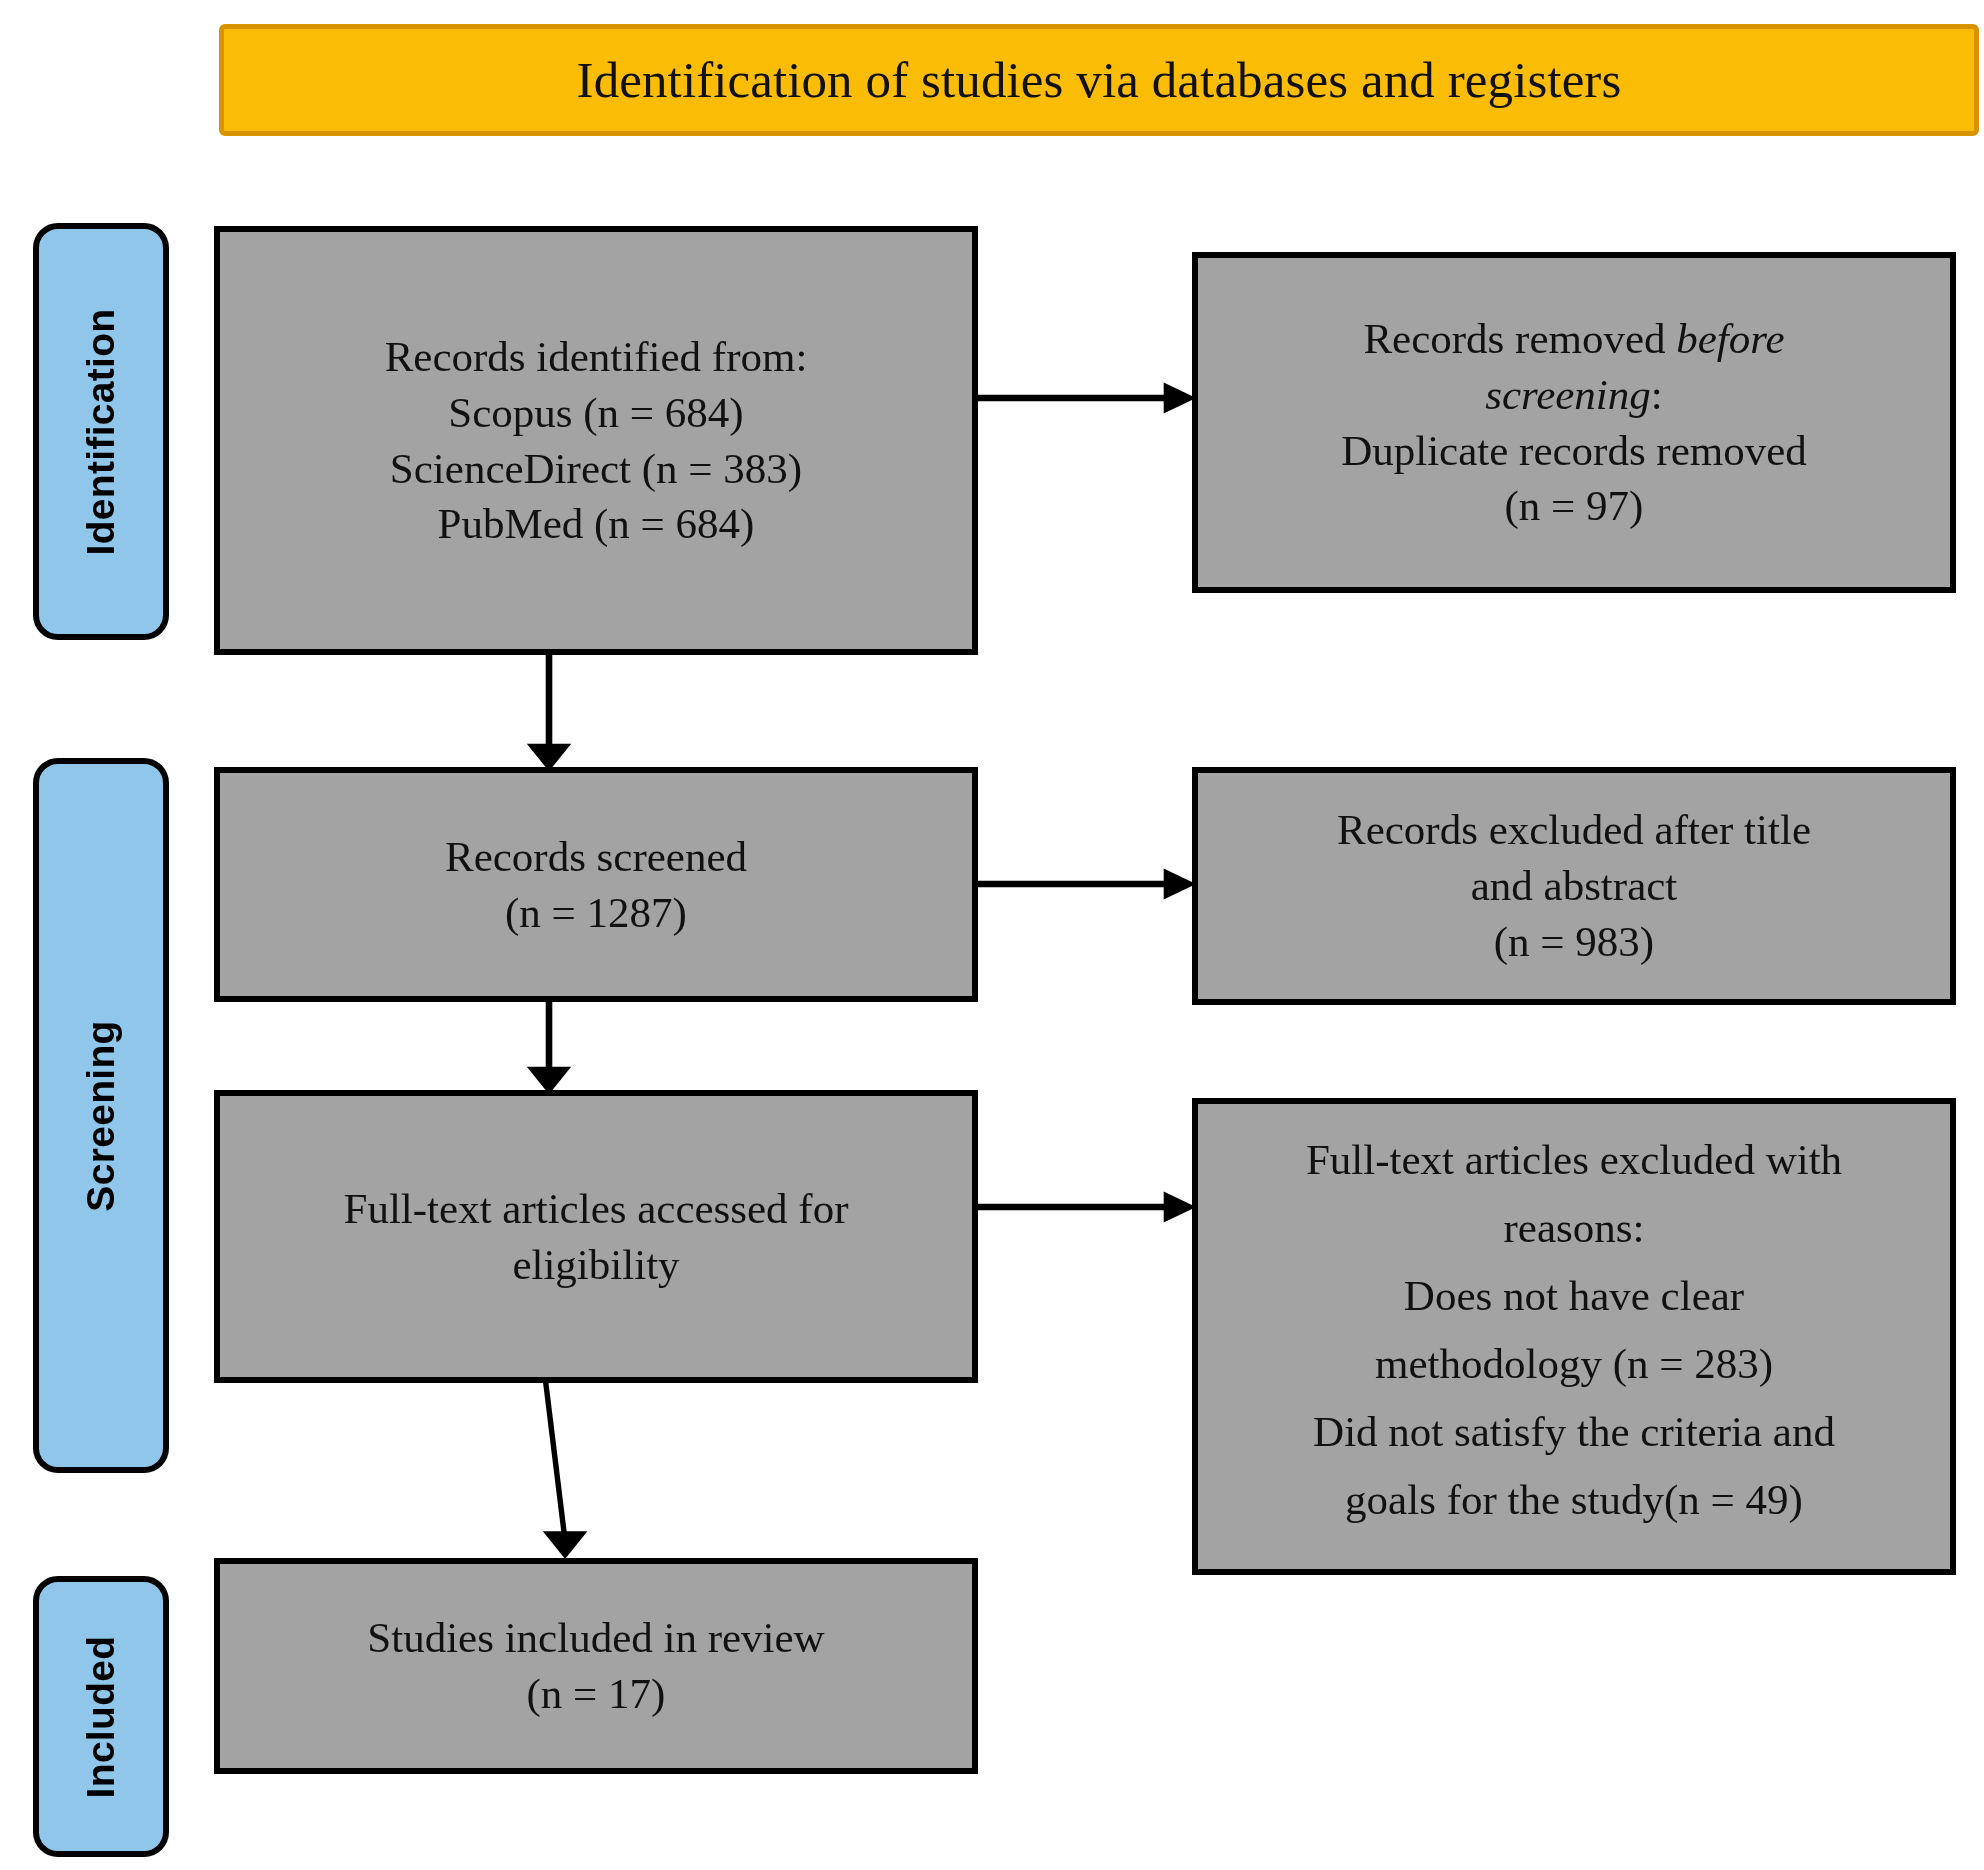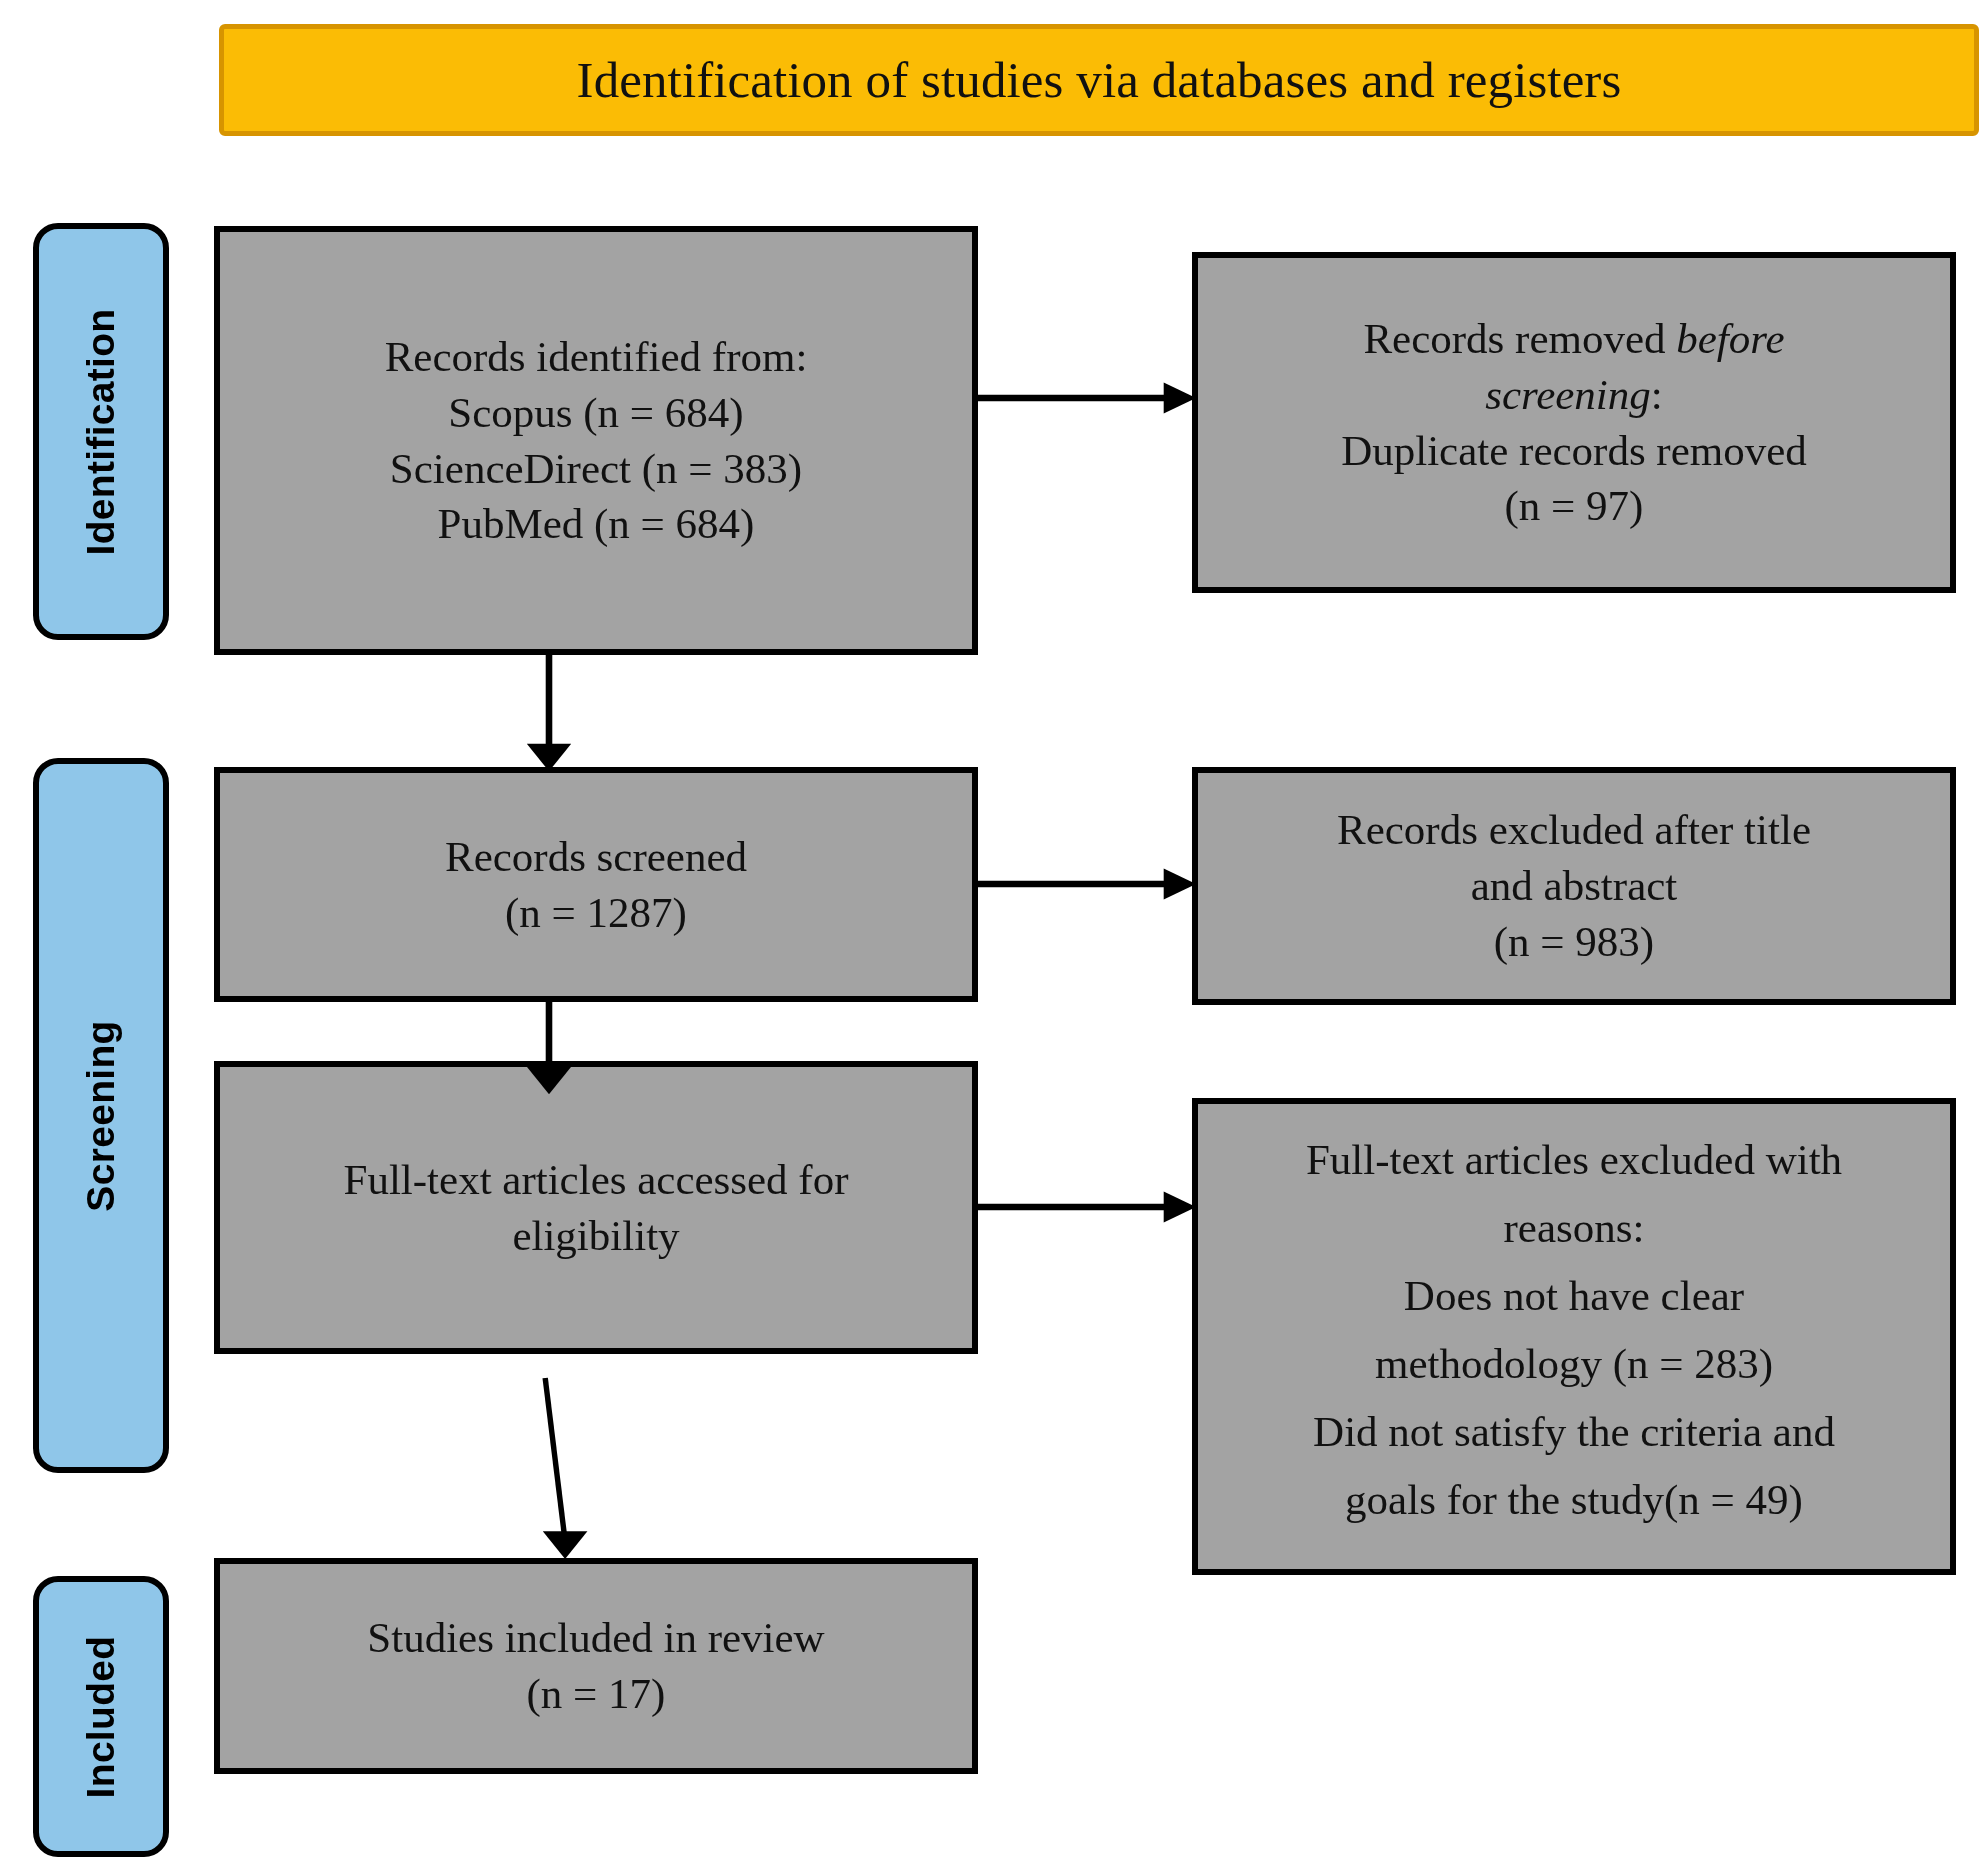--- a/index.html
+++ b/index.html
@@ -51,21 +51,21 @@
   }
   .flow-box.center .line{text-align:center;padding:0 15.7px;}
   .flow-box.leftal{justify-content:flex-start;padding-top:22px;}
   .flow-box.leftal .line{text-align:center;padding:0 24px;line-height:1.58;}
   .flow-box .line em{font-style:italic;}
 
   #box-identified   {left:214px; top:226px;  width:764px;height:429px;}
   #box-removed      {left:1192px;top:252px;  width:764px;height:341px;}
   #box-screened     {left:214px; top:767px; width:764px;height:235px;}
   #box-excluded-ta  {left:1192px;top:767px; width:764px;height:238px;}
-  #box-eligibility  {left:214px; top:1061px; width:764px;height:293px;}
+  #box-eligibility  {left:214px; top:1090px; width:764px;height:293px;}
   #box-excluded-ft  {left:1192px;top:1098px; width:764px;height:477px;}
   #box-included     {left:214px; top:1558px; width:764px;height:216px;}
 
   
   .conn{position:absolute;}
   .conn svg{display:block;overflow:visible;}
 </style>
 </head>
 <body>
 

